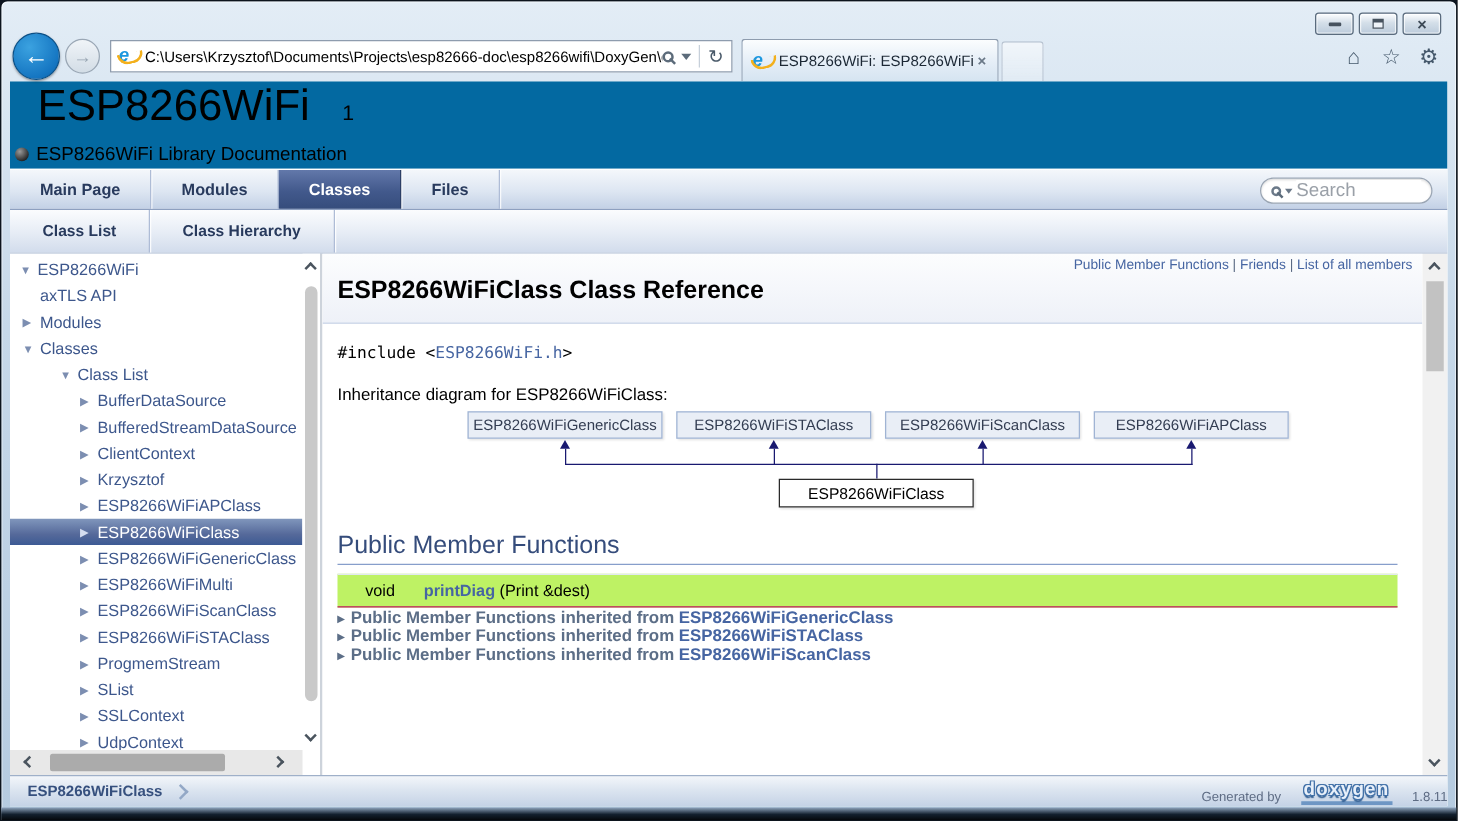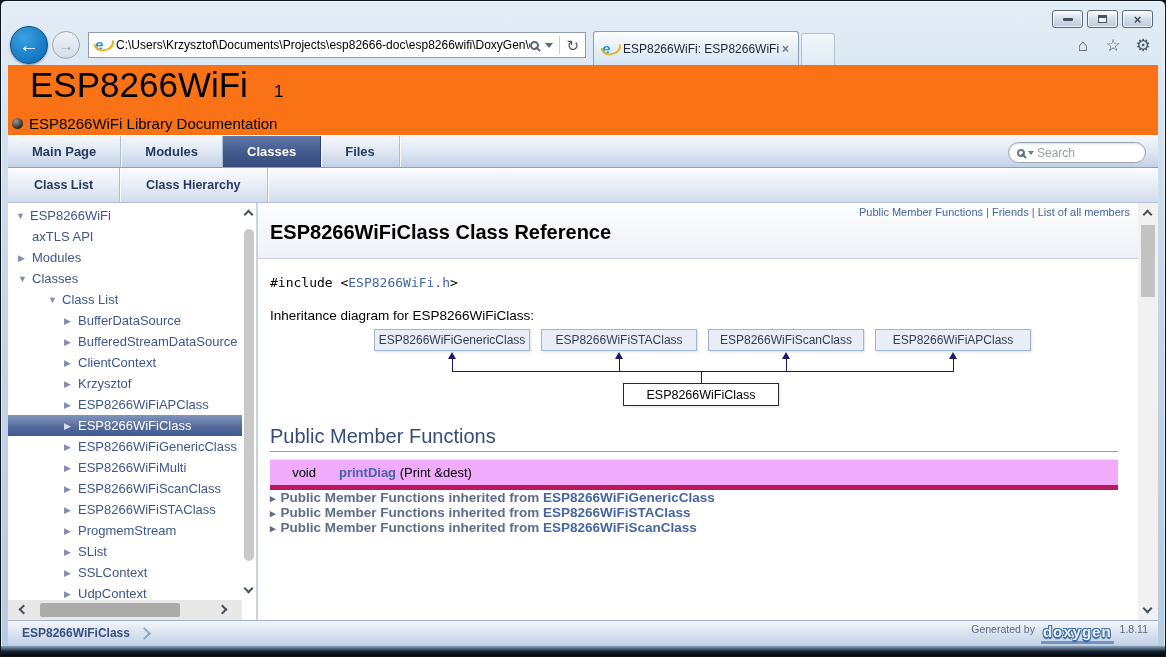--- a/index.html
+++ b/index.html
@@ -56,42 +56,42 @@
   .tab-close { font-size:12px; color:#6b7988; font-weight:bold; padding:0 3px; }
   .tab-stub { position:absolute; left:793px; top:4px; width:34px; height:32px;
          background:linear-gradient(rgba(255,255,255,.55),rgba(255,255,255,.15));
          border:1px solid rgba(140,155,175,.55); border-bottom:none; border-radius:3px 3px 0 0; }
   .chrome-icons { position:absolute; right:4px; top:6px; display:flex; gap:8px; }
   .chrome-ico { font-size:17px; color:#45586b; line-height:22px; width:22px; text-align:center; }
 
   
   .page { position:absolute; left:7px; right:7px; top:64px; bottom:11px; background:#fff; overflow:hidden; }
 
-  .titlearea { position:relative; height:70px; background:#f97316; }
+  .titlearea { position:relative; height:70px; background:#0369a1; }
   .projectname { position:absolute; left:22px; top:0px; font-size:35px; color:#000; letter-spacing:0; }
   .projectnumber { font-size:17px; margin-left:26px; }
   .briefrow { position:absolute; left:4px; top:50px; display:flex; align-items:center; gap:6px; }
   .brief-ico { width:11px; height:11px; border-radius:50%;
                background:radial-gradient(circle at 35% 30%,#9a9a9a,#222 75%); }
   .projectbrief { font-size:15px; color:#000; }
 
   
   .maintabs { position:relative; height:33px;
               background:linear-gradient(#f4f7fb,#dde6f2 55%,#c3d1e6);
               border-top:1px solid #fff; border-bottom:1px solid #8ea0c0; display:flex; }
   .mtab { display:flex; align-items:center; padding:0 24px; font-size:13px; font-weight:bold;
           color:#283a5d; border-right:1px solid #aebcd6; box-shadow:1px 0 0 rgba(255,255,255,.8); }
   .mtab.active { background:linear-gradient(#6278aa,#42598c 55%,#364d7c); color:#fff;
           border-right:1px solid #2c3f66; }
   .searchbox { position:absolute; right:12px; top:6px; width:138px; height:21px; background:#fff;
           border:1px solid #9aa5b3; border-radius:11px; display:flex; align-items:center;
           padding:0 8px; gap:3px; box-shadow:inset 0 1px 2px rgba(0,0,0,.15); }
   .searchbox .mag { width:8px; height:8px; border-color:#6b7989; }
   .searchbox .caret-dn { border-left-width:3px; border-right-width:3px; border-top-width:4px; border-top-color:#6b7989; }
-  .search-input { flex:1; border:none; outline:none; font-size:12px; color:#555; min-width:0;
+  .search-input { flex:1; border:none; outline:none; font-size:15px; color:#555; min-width:0;
           font-family:"Liberation Sans",sans-serif; }
   .search-input::placeholder { color:#9aa0a8; }
 
   
   .subtabs { position:relative; height:35px;
              background:linear-gradient(#fbfcfe,#e6ecf5 55%,#d2dcec);
              border-bottom:1px solid #b4c2d8; display:flex; }
   .stab { display:flex; align-items:center; padding:0 26px; font-size:12.5px; font-weight:bold;
           color:#283a5d; border-right:1px solid #aebcd6; box-shadow:1px 0 0 rgba(255,255,255,.85); }
 
@@ -134,21 +134,21 @@
   .diagram { position:relative; height:80px; margin-bottom:16px; }
   .dbox { position:absolute; top:0; height:22px; width:156px; background:#e9eef6; border:1px solid #a0b4d4;
           display:flex; align-items:center; justify-content:center; font-size:12px; color:#333d52;
           box-shadow:1px 1px 2px rgba(0,0,0,.12); }
   .dbox.child { background:#fff; border:1.5px solid #2a2a2a; color:#000; top:54px; height:23px; font-size:12.5px; }
   .dline { position:absolute; background:#191970; }
   .darrow { position:absolute; width:0; height:0; border-left:4px solid transparent;
             border-right:4px solid transparent; border-bottom:7px solid #191970; }
   .groupheader { font-size:20px; color:#354c7b; border-bottom:1px solid #879ecb;
                  padding-bottom:3px; margin:4px 0 0 0; font-weight:normal; }
-  .memrow { margin-top:7px; background:#f0abfc; border-top:1px solid #e2e8f2; border-bottom:5px solid #be185d;
+  .memrow { margin-top:7px; background:#bef264; border-top:1px solid #e2e8f2; border-bottom:1px solid #be185d;
             display:flex; align-items:center; padding:5px 0; font-size:13px; }
   .memtype { width:46px; text-align:right; color:#000; flex:none; }
   .memname { margin-left:23px; color:#000; }
   .memname a { color:#4665a2; font-weight:bold; text-decoration:none; }
   .inherit { font-size:13.5px; font-weight:bold; color:#5c6e87; }
   .inherit .iarr { font-size:11px; margin-right:5px; color:#5c6e87; }
   .inherit a { color:#4665a2; text-decoration:none; }
 
   
   .vscroll-main { position:relative; width:20px; flex:none; background:#f1f1f1; }
@@ -156,21 +156,21 @@
   .vm-up { position:absolute; left:6px; top:8px; }
   .vm-dn { position:absolute; left:6px; bottom:8px; }
 
   
   .footer { position:absolute; left:0; right:0; bottom:0; height:25px;
             background:linear-gradient(#f3f6fa,#dce5f0 45%,#c4d2e6);
             border-top:1px solid #9fb0c9; display:flex; align-items:center; }
   .navpath-item { font-size:12px; font-weight:bold; color:#36507e; margin-left:14px; }
   .navpath-chev { width:9px; height:9px; border-right:2px solid #93a8c6; border-top:2px solid #93a8c6;
             transform:rotate(45deg); margin-left:10px; }
-  .footer-right { margin-left:auto; display:flex; align-items:flex-start; gap:6px; padding-right:10px; }
+  .footer-right { margin-left:auto; display:flex; align-items:flex-end; gap:16px; padding-right:0; }
   .genby { font-size:10.5px; color:#5e6c84; }
   .doxylogo { font-size:15px; font-weight:bold; letter-spacing:1px; color:#e8f0fa; padding:0 2px 1px 2px;
             text-shadow:-1px -1px 0 #4271a8, 1px -1px 0 #4271a8, -1px 1px 0 #4271a8, 1px 1px 0 #4271a8, 0 2px 1px #2c5a8f;
             border-bottom:3px solid #6e96c4; }
   .doxyver { font-size:10.5px; color:#5e6c84; }
 </style>
 </head>
 <body>
 
 <div class="screen">

